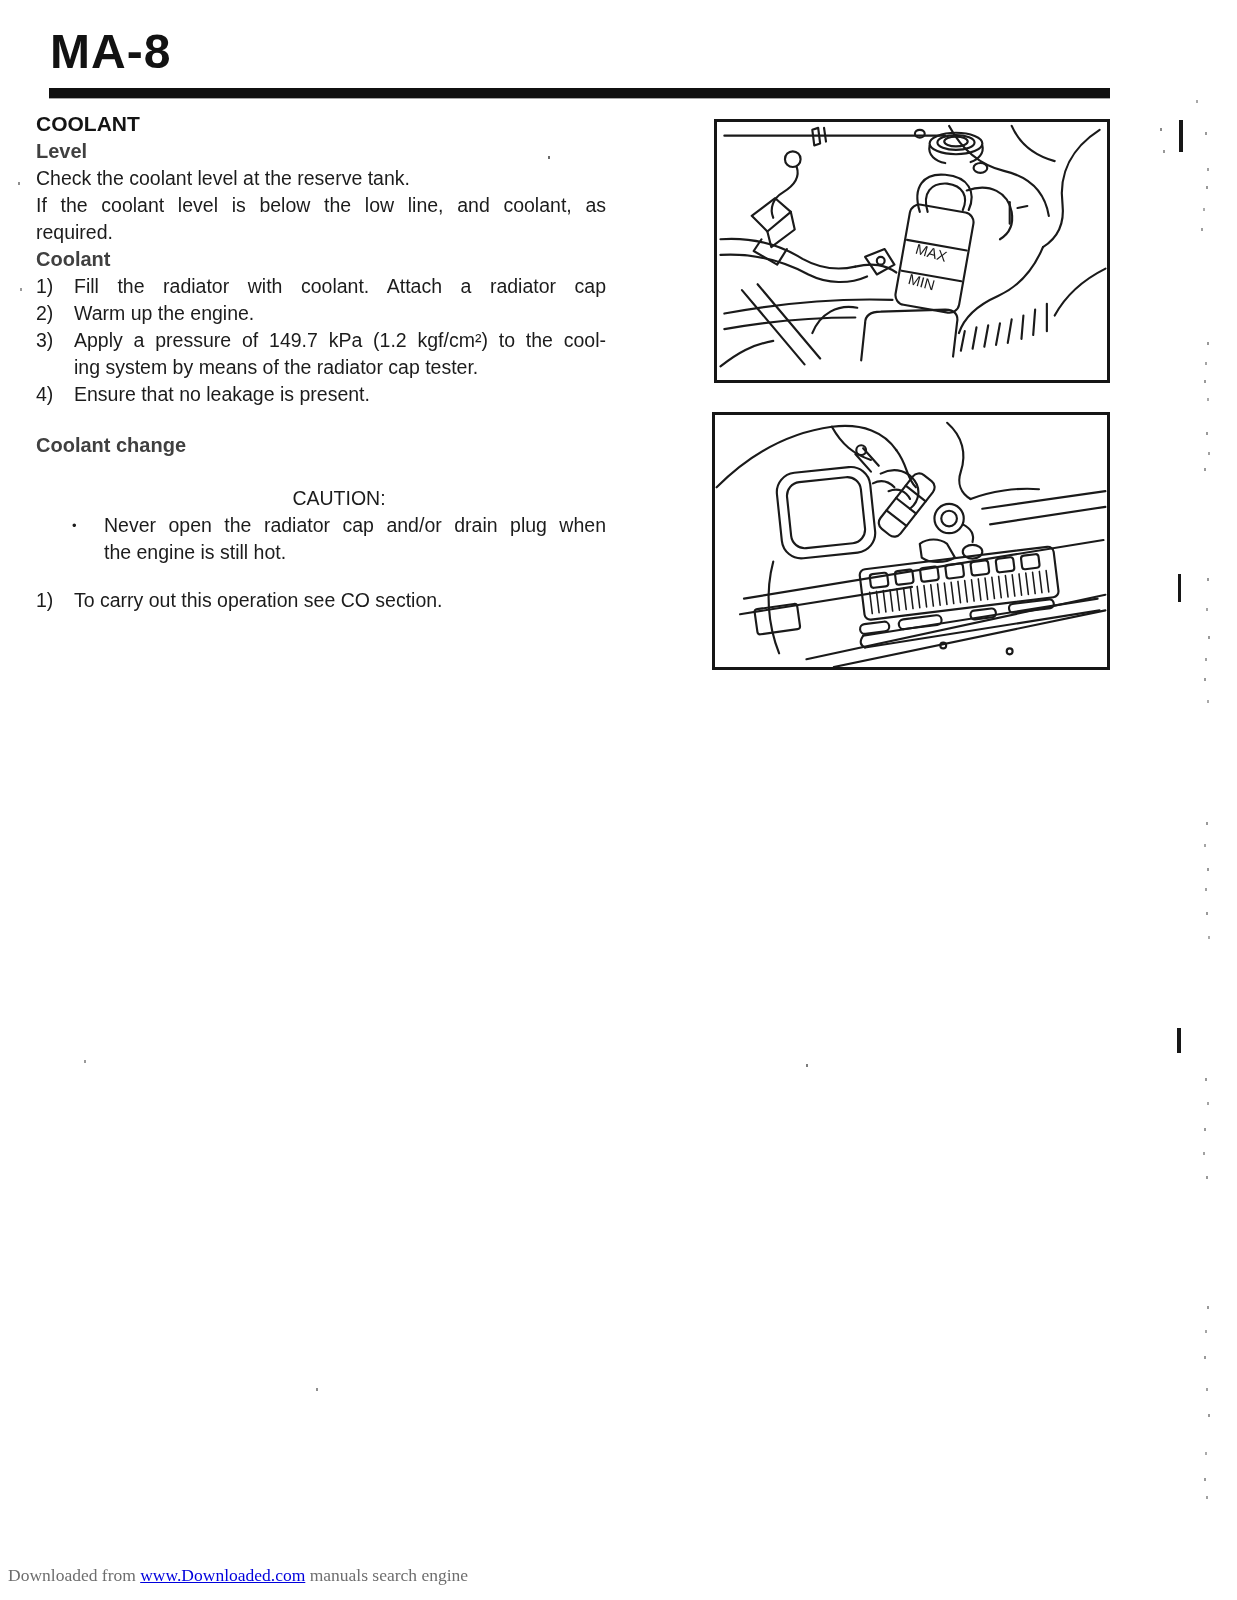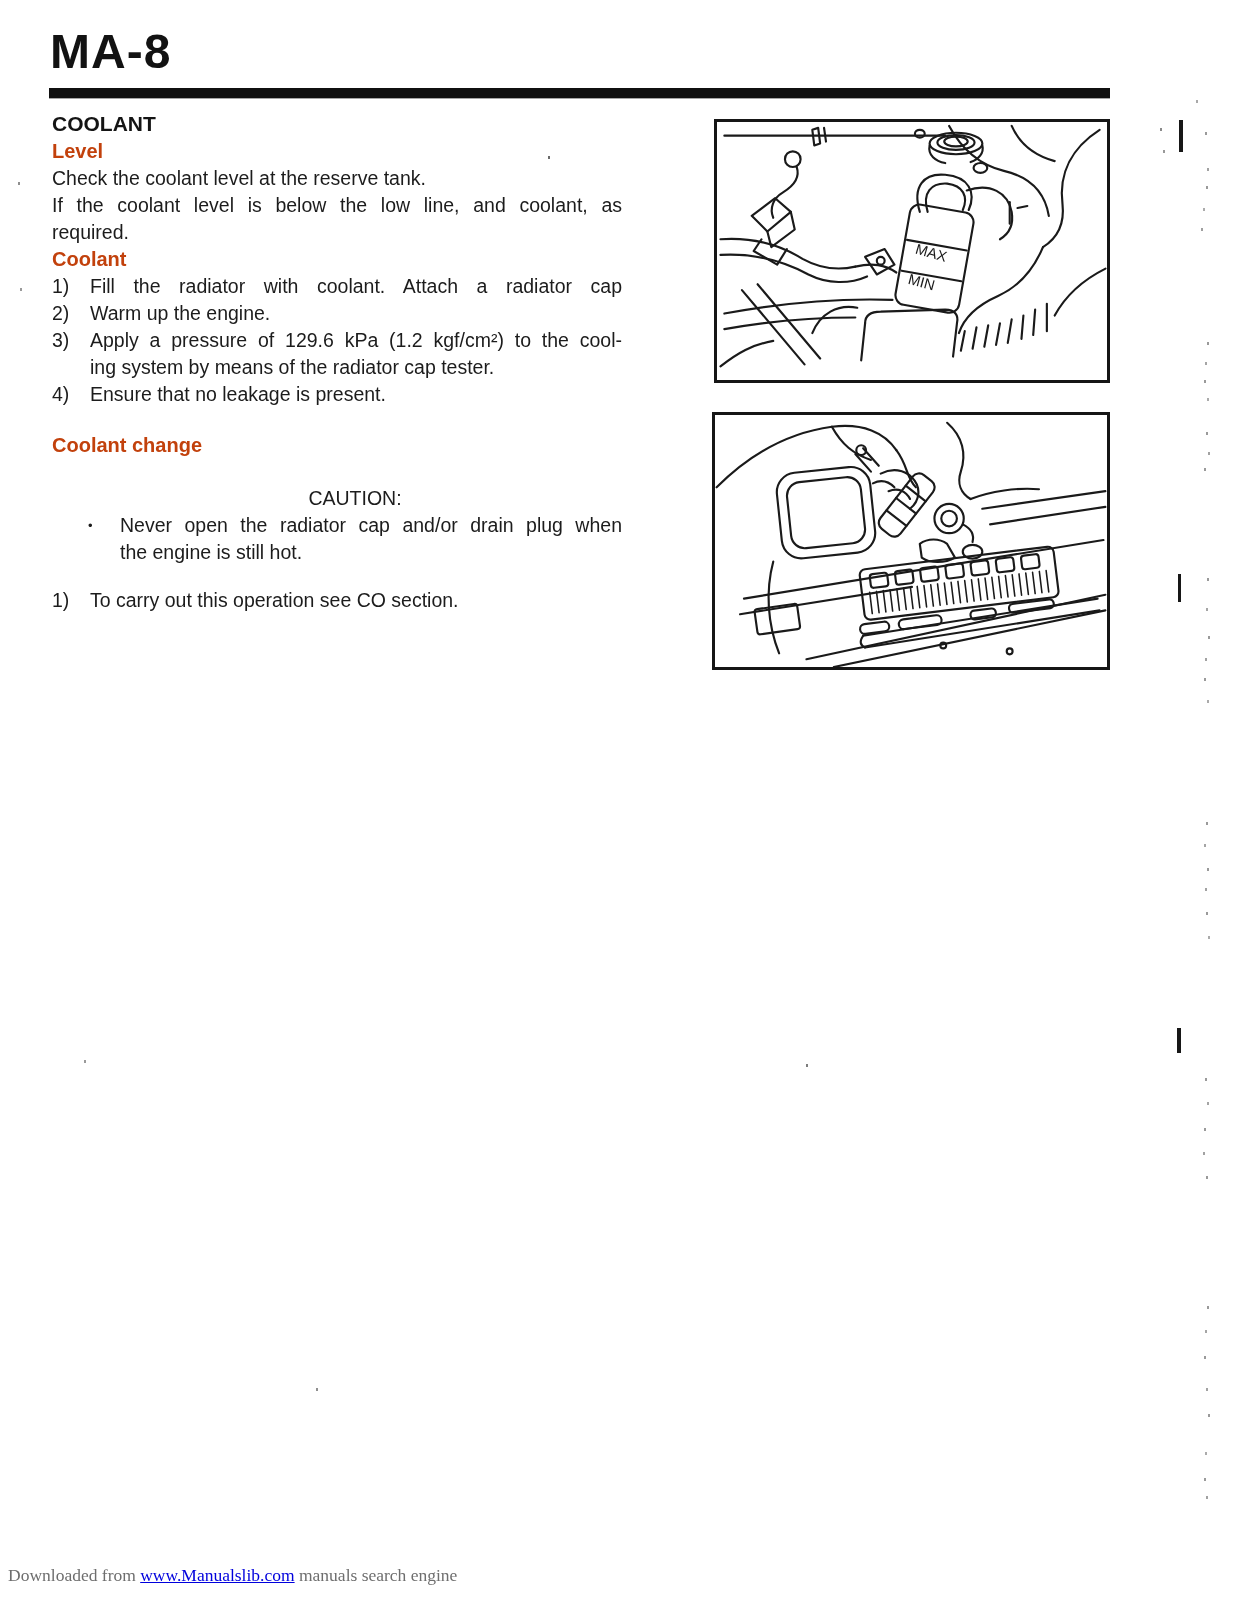--- a/index.html
+++ b/index.html
@@ -17,25 +17,25 @@
     font-size:48px;font-weight:700;letter-spacing:1px;
     color:#121212;
   }
   .header-rule{
     position:absolute;left:49px;top:88px;width:1061px;height:10px;
     background:#101010;
     box-shadow:0 1px 0 rgba(0,0,0,.35);
   }
   
   .text-col{
-    position:absolute;left:52px;top:110px;width:570px;
+    position:absolute;left:36px;top:110px;width:570px;
     font-size:19.5px;line-height:27px;color:#1c1c1c;
   }
   .h-main{font-weight:700;font-size:21px;line-height:28px;margin:0;color:#141414;}
-  .h-sub{font-weight:700;font-size:20px;line-height:27px;margin:0;color:#c2410c;}
+  .h-sub{font-weight:700;font-size:20px;line-height:27px;margin:0;color:#404040;}
   .ln{display:block;}
   .jl{text-align:justify;text-align-last:justify;}
   .step{display:flex;align-items:flex-start;}
   .step .num{width:38px;flex:none;}
   .step .body{flex:1;min-width:0;}
   .coolant-change-heading{margin-top:24px;}
   .caution-block{margin-top:26px;margin-left:36px;text-align:center;}
   .caution-bullet-row{display:flex;margin-left:36px;}
   .caution-bullet-row .bullet{width:32px;flex:none;font-size:13px;line-height:27px;}
   .caution-bullet-row .body{flex:1;min-width:0;}
@@ -107,21 +107,21 @@
     </div>
     <div class="step">
       <span class="num">2)</span>
       <span class="body">
         <span class="ln">Warm up the engine.</span>
       </span>
     </div>
     <div class="step">
       <span class="num">3)</span>
       <span class="body">
-        <span class="ln jl">Apply a pressure of 129.6 kPa (1.2 kgf/cm²) to the cool-</span>
+        <span class="ln jl">Apply a pressure of 149.7 kPa (1.2 kgf/cm²) to the cool-</span>
         <span class="ln">ing system by means of the radiator cap tester.</span>
       </span>
     </div>
     <div class="step">
       <span class="num">4)</span>
       <span class="body">
         <span class="ln">Ensure that no leakage is present.</span>
       </span>
     </div>
 
@@ -268,16 +268,16 @@
       </g>
     </svg>
   </div>
 
   <div class="scan-bar bar-1"></div>
   <div class="scan-bar bar-2"></div>
   <div class="scan-bar bar-3"></div>
   <div class="speckles"></div>
 
   <div class="footer">
-    <span>Downloaded from </span><a href="#">www.Manualslib.com</a><span> manuals search engine</span>
+    <span>Downloaded from </span><a href="#">www.Downloaded.com</a><span> manuals search engine</span>
   </div>
 
 </div>
 
 </body></html>

